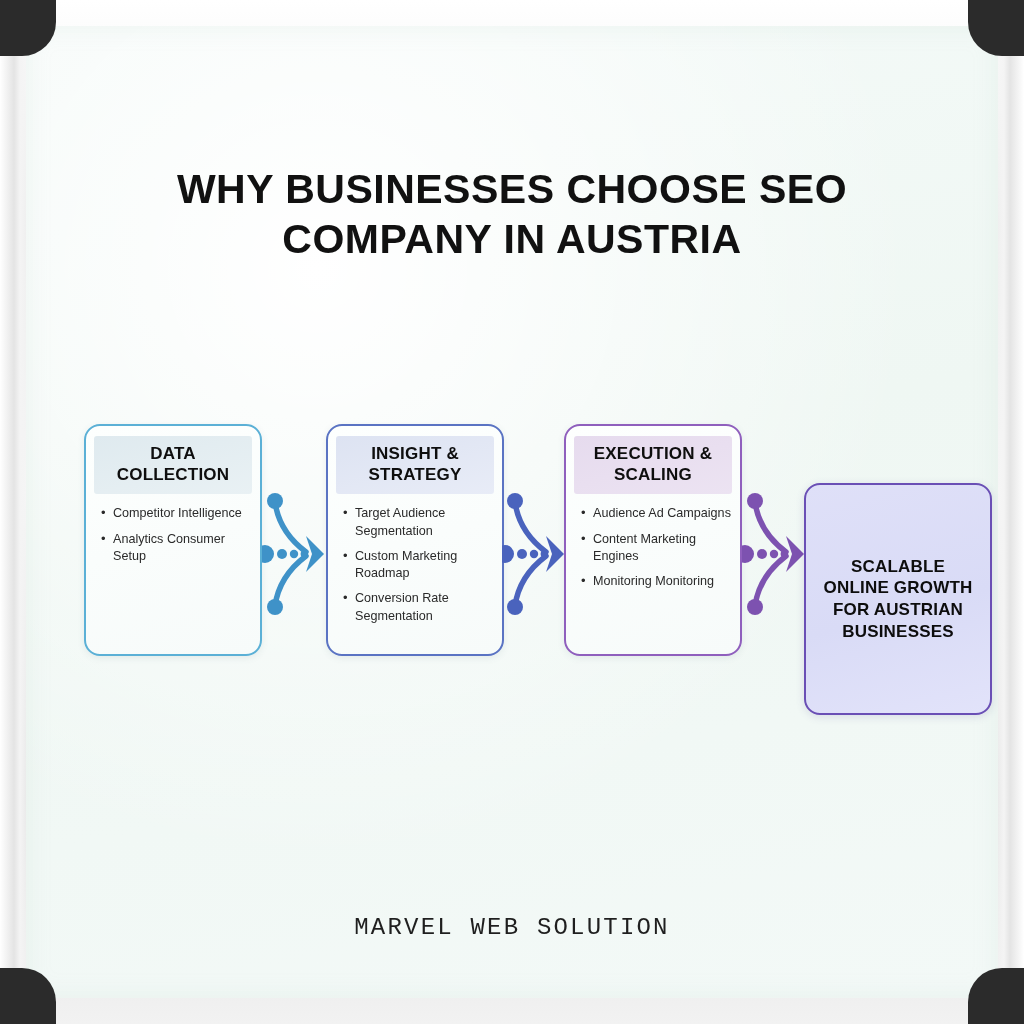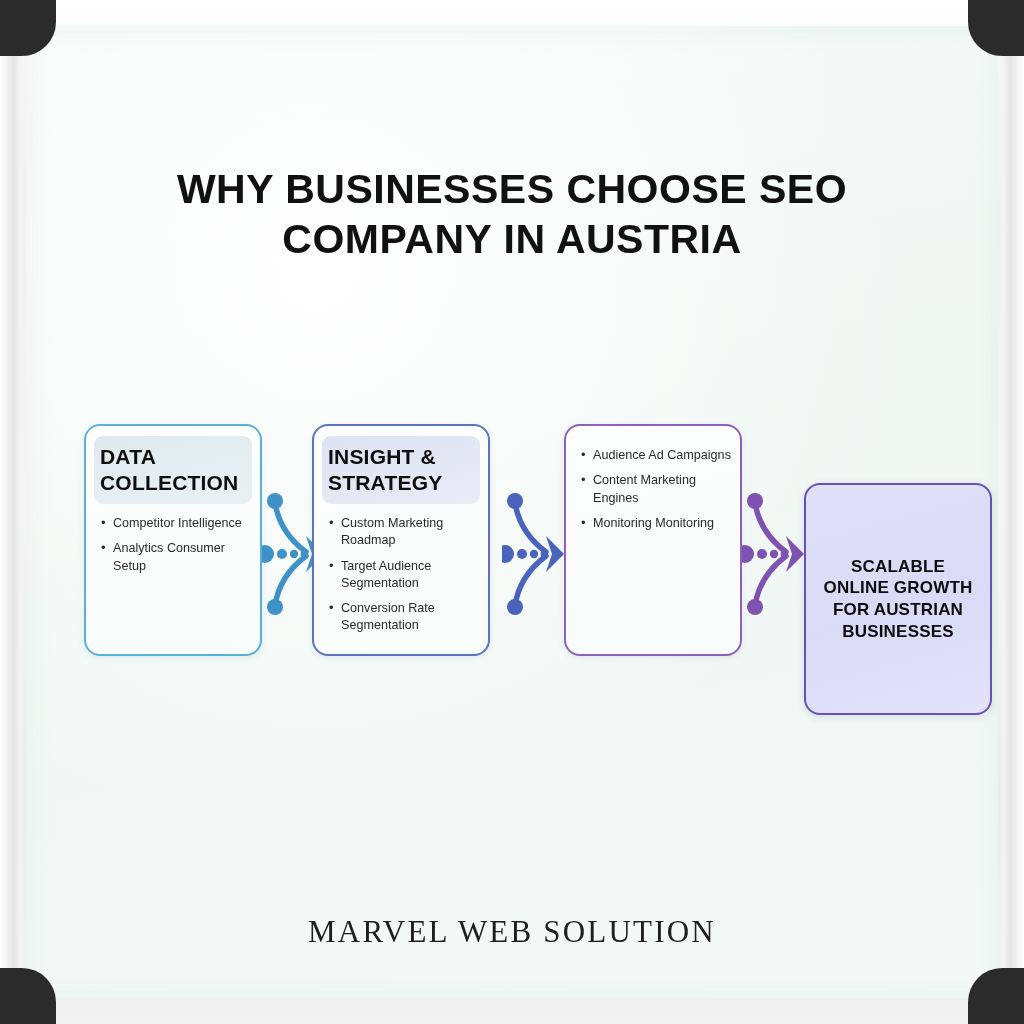--- a/index.html
+++ b/index.html
@@ -71,29 +71,29 @@
     top:0;
     width:178px;
     height:232px;
     border-radius:16px;
     border:2.4px solid #59a9cf;
     background:linear-gradient(165deg,#fdfffe 0%,#f7fbfa 100%);
     box-shadow:0 2px 7px rgba(80,110,120,.10);
     padding:10px 8px 8px 8px;
   }
   .card.c1{ left:58px;  border-color:#5bb0d6; }
-  .card.c2{ left:286px; border-color:#5a73c3; }
+  .card.c2{ left:300px; border-color:#5a73c3; }
   .card.c3{ left:538px; border-color:#8f5fbd; }
 
   .card-head{
-    border-radius:9px;
+    border-radius:3px;
     padding:8px 6px 9px 6px;
-    text-align:left;
+    text-align:center;
     font-weight:bold;
-    font-size:21px;
+    font-size:17px;
     line-height:1.22;
     color:#0e0e0e;
     letter-spacing:.2px;
   }
   .c1 .card-head{ background:linear-gradient(165deg,#dfeaef 0%,#e9f1f4 100%); }
   .c2 .card-head{ background:linear-gradient(165deg,#dde3f2 0%,#e8ecf7 100%); }
   .c3 .card-head{ background:linear-gradient(165deg,#e6dbee 0%,#ece3f2 100%); }
 
   .bullets{ margin-top:11px; padding-left:6px; }
   .bullets li{
@@ -141,25 +141,25 @@
     overflow:visible;
   }
   .connector.n1{ left:236px; }
   .connector.n2{ left:476px; }
   .connector.n3{ left:716px; }
 
   
   #footer{
     position:absolute; left:0; right:0; top:888px;
     text-align:center;
-    font-size:31px;
+    font-size:24px;
     font-weight:300;
     letter-spacing:2.2px;
     color:#1f1f1f;
-    font-family:Liberation Serif, serif;
+    font-family:Liberation Mono, monospace;
   }
 </style>
 </head>
 <body>
 
 <div id="board-frame">
   <div class="corner tl"></div>
   <div class="corner tr"></div>
   <div class="corner bl"></div>
   <div class="corner br"></div>
@@ -188,41 +188,42 @@
           <circle cx="20" cy="70" r="5" fill="#3f92c8"></circle>
           <circle cx="32" cy="70" r="4.2" fill="#3f92c8"></circle>
           <circle cx="42" cy="70" r="3.4" fill="#3f92c8"></circle>
           <path d="M44,52 L62,70 L44,88 L50,70 Z" fill="#3f92c8"></path>
         </svg>
       </div>
 
       <div class="card c2">
         <div class="card-head">INSIGHT &amp; STRATEGY</div>
         <ul class="bullets">
+          <li>Target Audience Segmentation</li>
           <li>Custom Marketing Roadmap</li>
-          <li>Target Audience Segmentation</li>
           <li>Conversion Rate Segmentation</li>
         </ul>
       </div>
 
       <div class="connector n2">
         <svg width="62" height="140" viewBox="0 0 62 140">
           <path d="M13,18 C16,40 28,56 44,68" stroke="#4a63bd" stroke-width="5.5" fill="none" stroke-linecap="round"></path>
           <path d="M13,122 C16,100 28,84 44,72" stroke="#4a63bd" stroke-width="5.5" fill="none" stroke-linecap="round"></path>
           <circle cx="13" cy="17" r="8" fill="#4a63bd"></circle>
           <circle cx="13" cy="123" r="8" fill="#4a63bd"></circle>
           <circle cx="3" cy="70" r="9" fill="#4a63bd"></circle>
           <circle cx="20" cy="70" r="5" fill="#4a63bd"></circle>
           <circle cx="32" cy="70" r="4.2" fill="#4a63bd"></circle>
           <circle cx="42" cy="70" r="3.4" fill="#4a63bd"></circle>
           <path d="M44,52 L62,70 L44,88 L50,70 Z" fill="#4a63bd"></path>
         </svg>
       </div>
 
       <div class="card c3">
+        <div class="card-head">EXECUTION &amp; SCALING</div>
         <ul class="bullets">
           <li>Audience Ad Campaigns</li>
           <li>Content Marketing Engines</li>
           <li>Monitoring Monitoring</li>
         </ul>
       </div>
 
       <div class="connector n3">
         <svg width="62" height="140" viewBox="0 0 62 140">
           <path d="M13,18 C16,40 28,56 44,68" stroke="#7d52b0" stroke-width="5.5" fill="none" stroke-linecap="round"></path>

